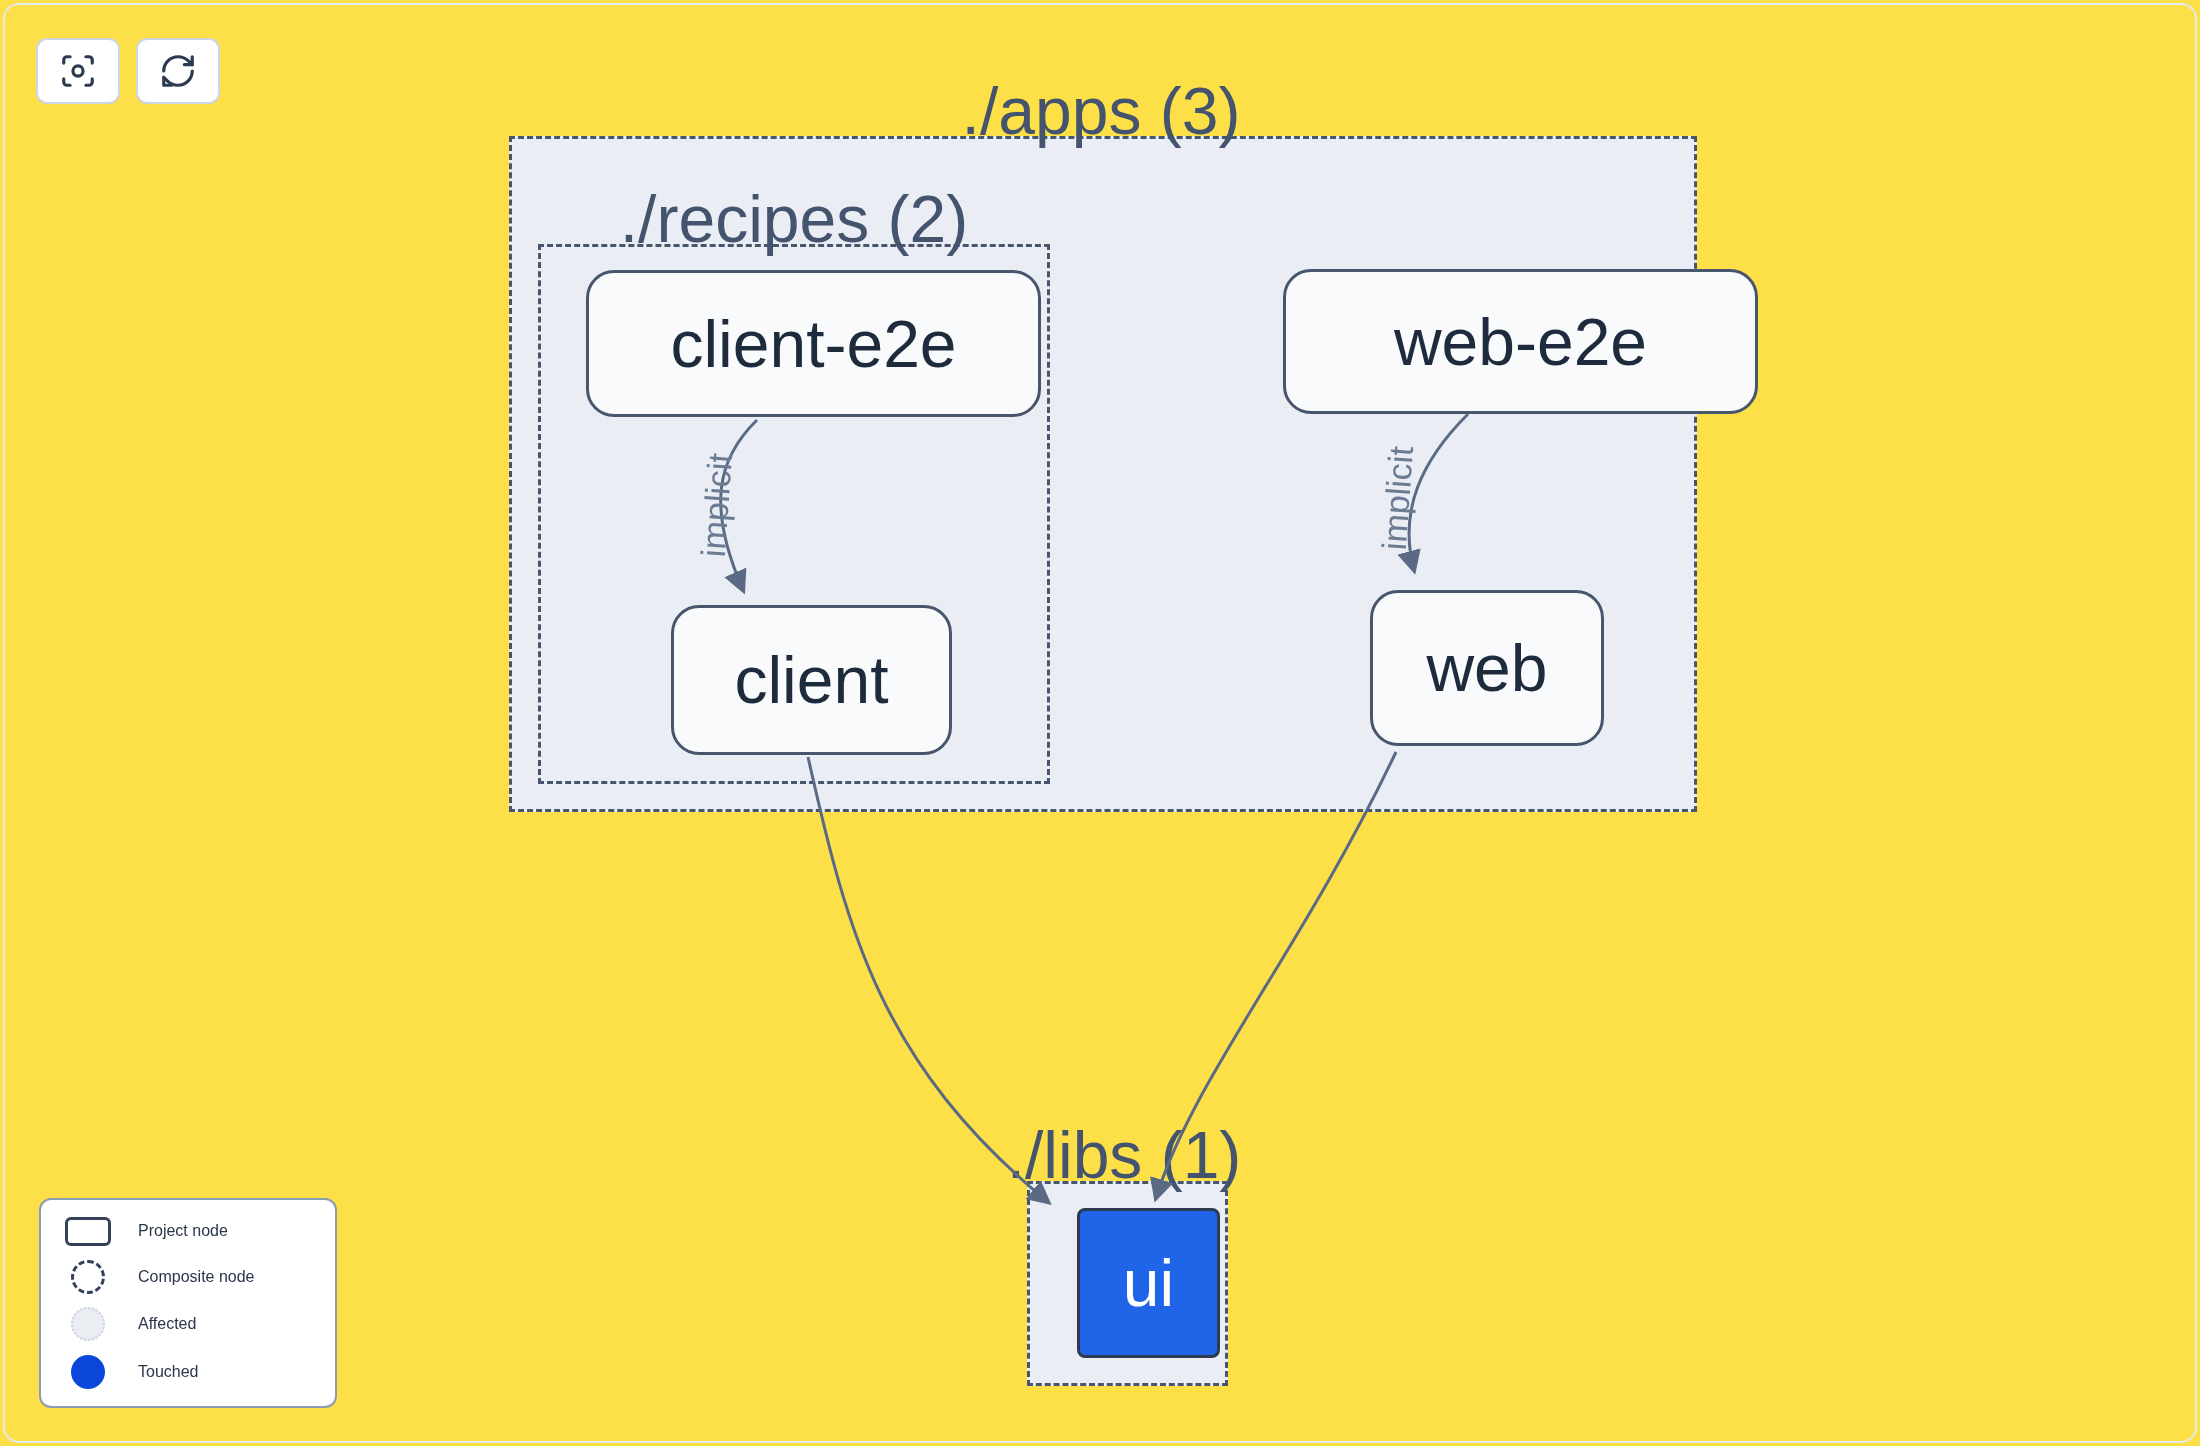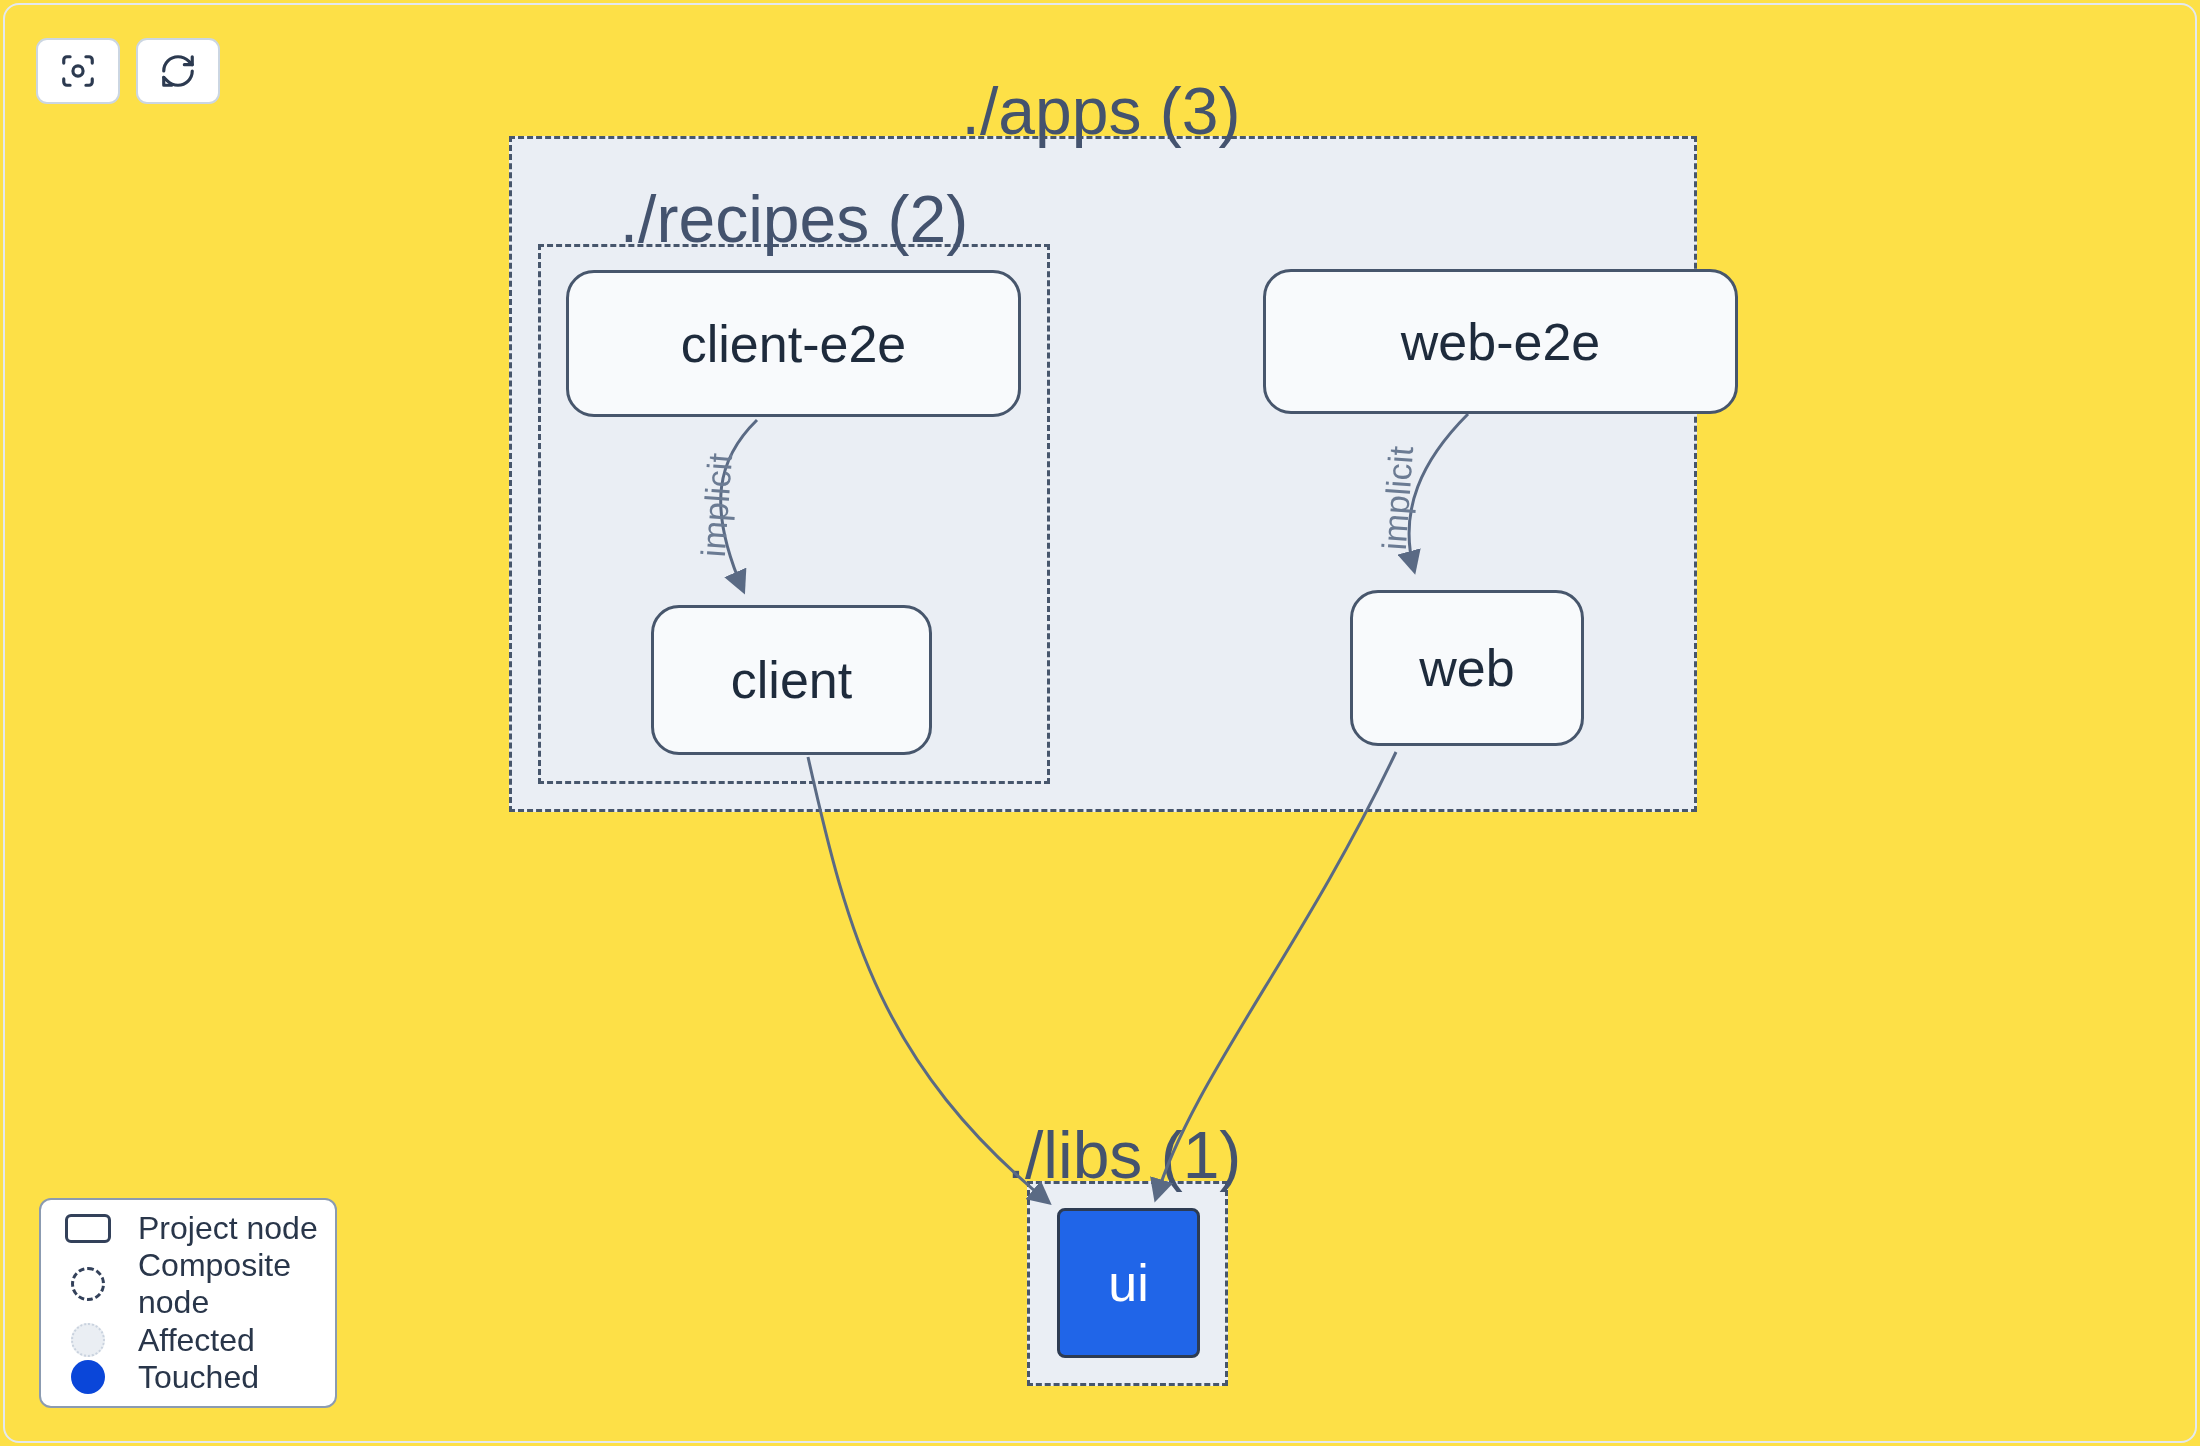--- a/index.html
+++ b/index.html
@@ -24,39 +24,39 @@
     position:absolute;background:#eaeef4;border:3px dashed #47566c;box-sizing:border-box;
   }
   .group-title{
     position:absolute;width:600px;height:82px;display:flex;align-items:flex-end;justify-content:center;
     font-size:66px;color:#44536e;white-space:nowrap;line-height:1;letter-spacing:0;
   }
   
   .node{
     position:absolute;background:#f8fafc;border:3px solid #47566c;border-radius:28px;
     display:flex;align-items:center;justify-content:center;
-    font-size:52px;color:#1e2b3c;box-sizing:border-box;z-index:6;cursor:pointer;
+    font-size:66px;color:#1e2b3c;box-sizing:border-box;z-index:6;cursor:pointer;margin-left:20px;
   }
   .node.touched{background:#2065e8;border-color:#2d3b52;color:#ffffff;border-radius:8px;}
   
   .edges{position:absolute;left:0;top:0;width:2200px;height:1446px;z-index:5;}
   .edges path.edge-line{stroke:#5a6a84;stroke-width:3;fill:none;}
   .edge-label{
     position:absolute;font-size:34px;color:#6b7b93;z-index:5;white-space:nowrap;
     transform:translate(-50%,-50%) rotate(-86deg);
   }
   
   .legend{
     position:absolute;left:39px;top:1198px;width:298px;height:210px;background:#ffffff;
     border:2px solid #8b9bb1;border-radius:12px;box-sizing:border-box;z-index:7;
     display:flex;flex-direction:column;justify-content:space-around;padding:10px 0;
   }
   .legend-row{display:flex;align-items:center;padding-left:23px;}
   .legend-swatch{width:48px;display:flex;align-items:center;justify-content:center;flex:0 0 48px;}
-  .legend-label{margin-left:26px;font-size:32px;color:#29364a;}
+  .legend-label{margin-left:26px;font-size:16px;color:#29364a;}
   .sw-project{width:46px;height:29px;border:3px solid #33415a;border-radius:6px;box-sizing:border-box;background:#ffffff;}
   .sw-composite{width:34px;height:34px;border:3px dashed #33415a;border-radius:50%;box-sizing:border-box;background:#ffffff;}
   .sw-affected{width:34px;height:34px;border:2px dotted #c9d2de;border-radius:50%;box-sizing:border-box;background:#eaeef3;}
   .sw-touched{width:34px;height:34px;border-radius:50%;background:#0a46d9;}
 </style>
 </head>
 <body>
 
 <div class="stage">
   <div class="frame"></div>

